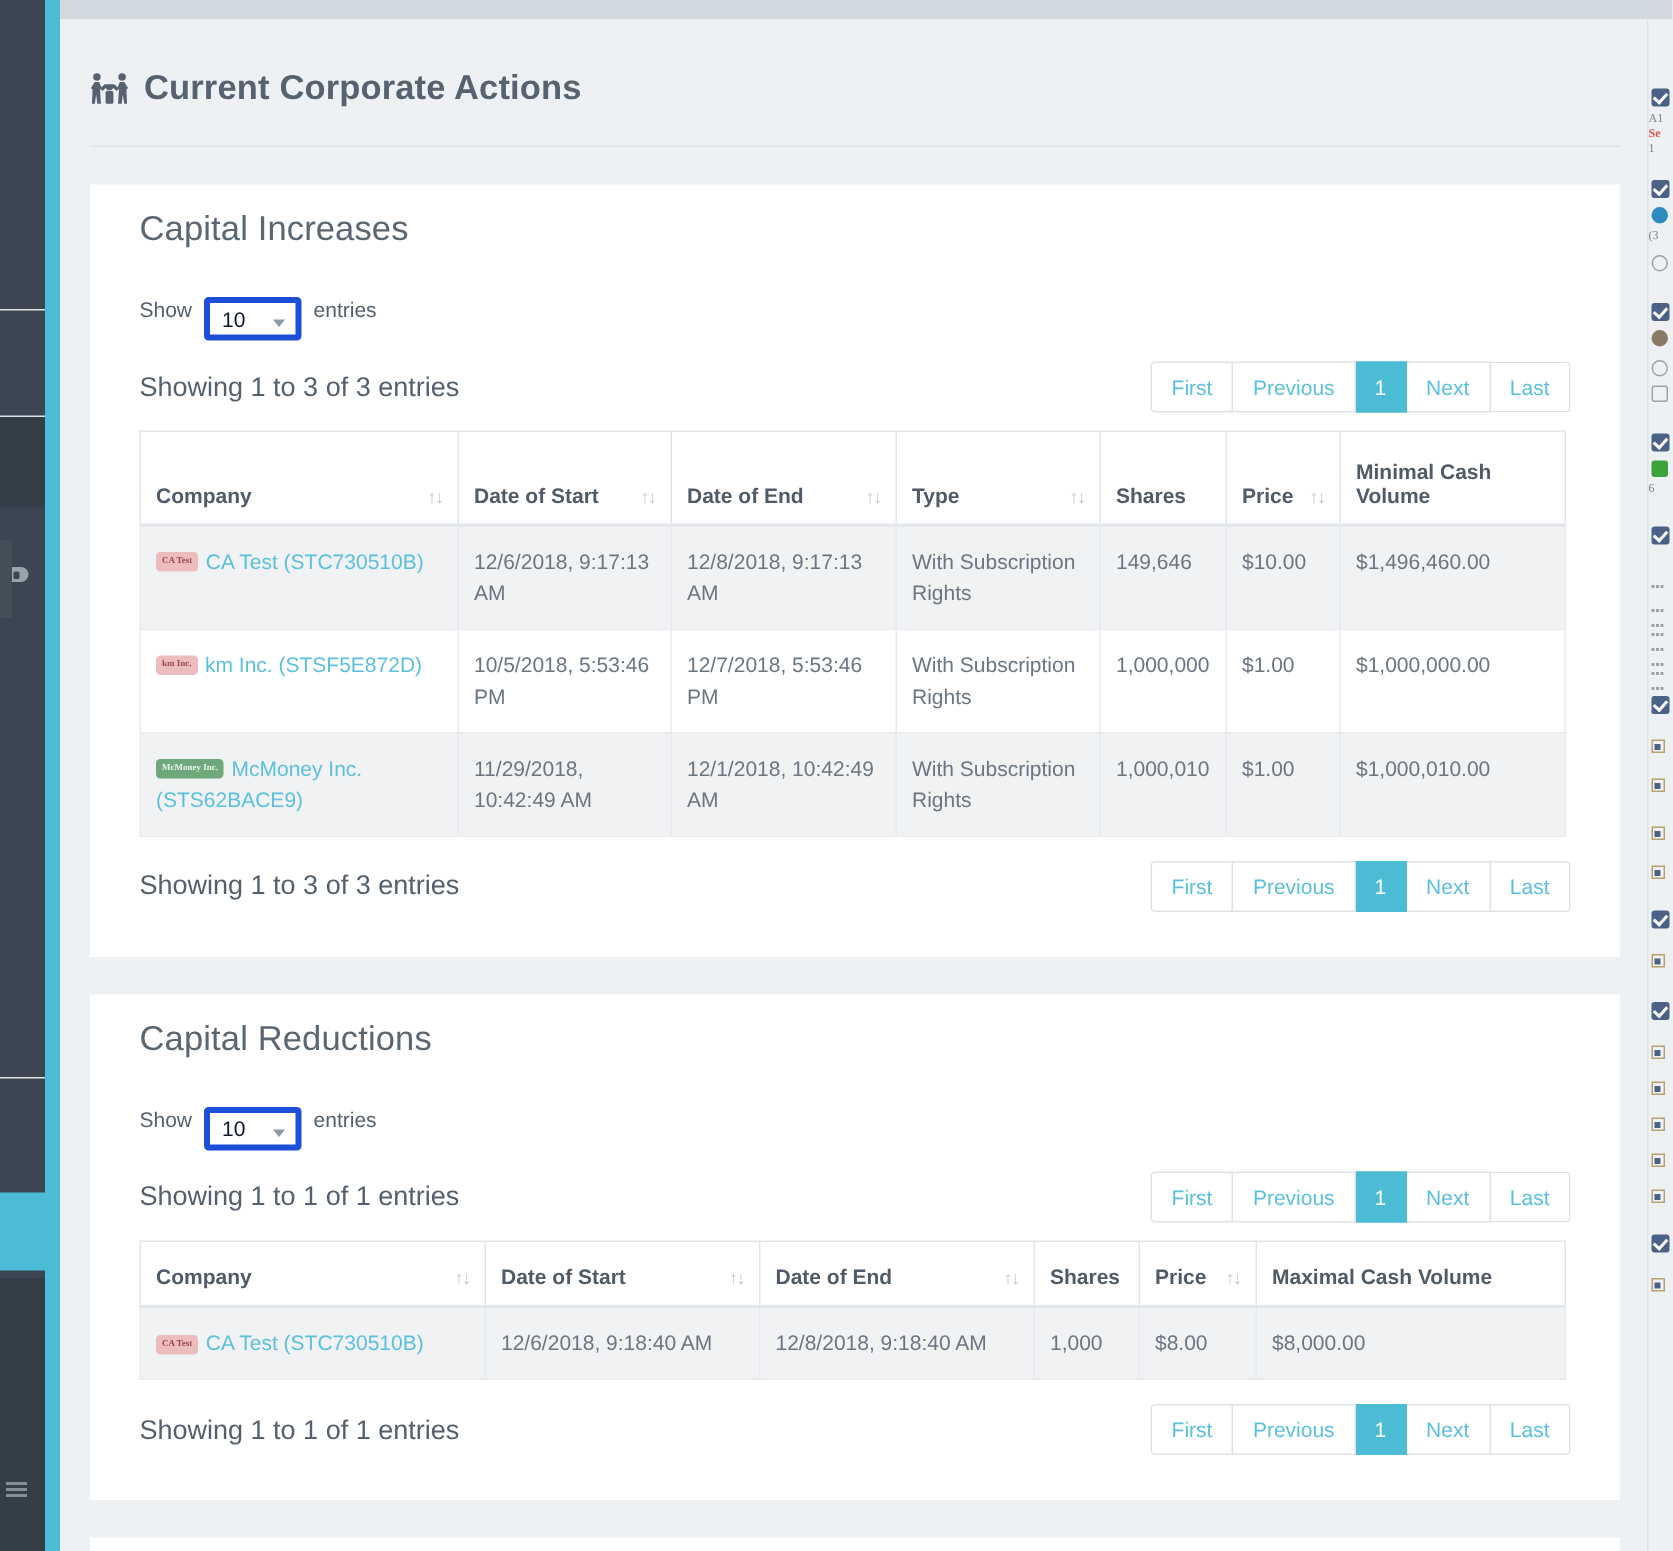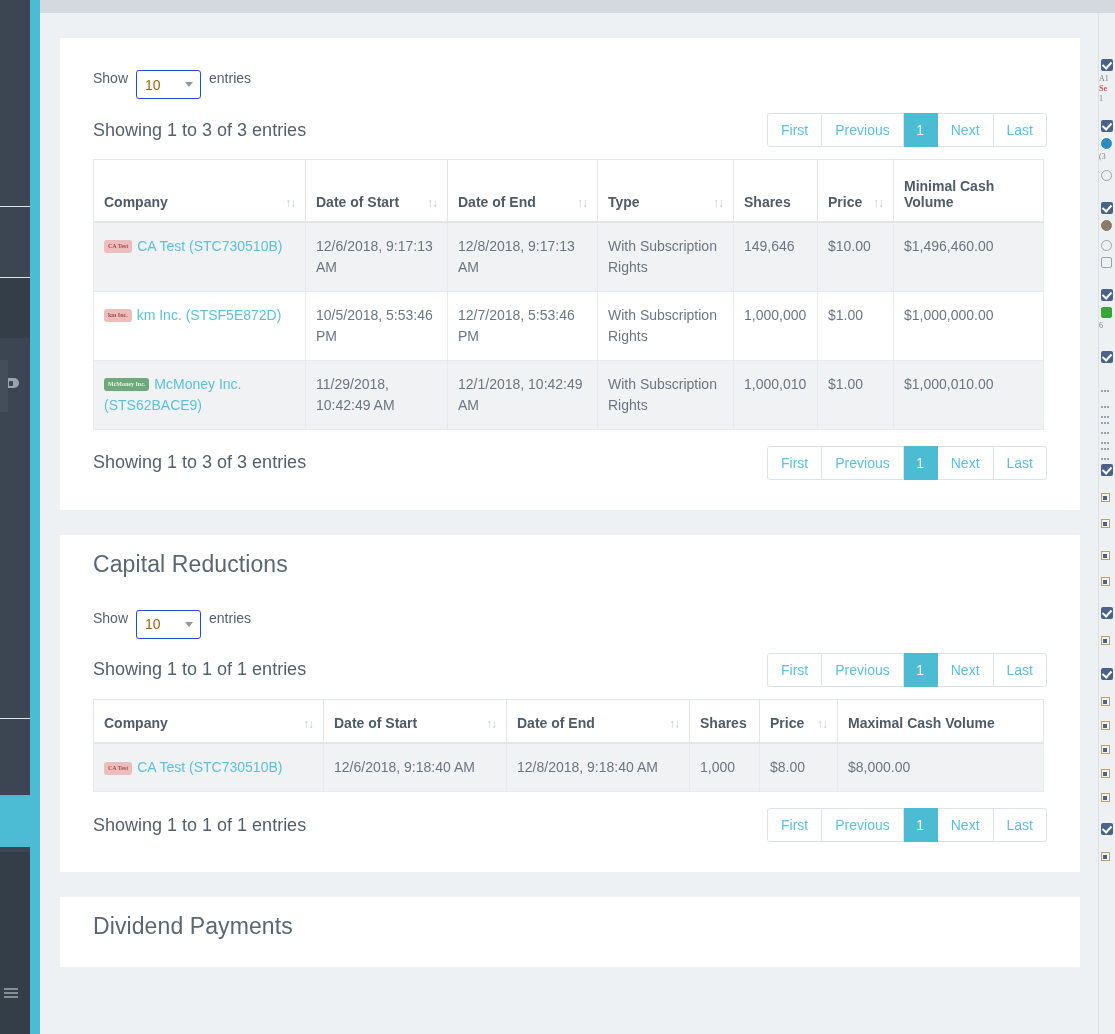--- a/index.html
+++ b/index.html
@@ -49,23 +49,23 @@
   
   .card { margin: 25px 0 0 20px; width: 1020px; background: #ffffff; }
   .card-inner { padding: 0 33px 0 33px; }
   .card-title {
     font-size: 23px; color: #5a6672; font-weight: normal;
     padding: 16px 0 0 33px; letter-spacing: .1px;
   }
 
   .length-row { display: flex; gap: 8px; padding: 32px 0 0 0; font-size: 14px; color: #55606e; }
   .length-select {
-    width: 65px; height: 29px; border: 1px solid #1d4ed8; background: #fff;
+    width: 65px; height: 29px; border: 4px solid #1d4ed8; background: #fff;
     border-radius: 3px; display: flex; align-items: center; position: relative;
-    padding: 10px 8px; font-size: 14px; color: #a16207;
+    padding: 10px 8px; font-size: 14px; color: #0f172a;
   }
   .length-select .caret { position: absolute; right: 7px; top: 11px; width: 0; height: 0;
     border-left: 4px solid transparent; border-right: 4px solid transparent; border-top: 5px solid #8d99a5; }
 
   .info-row { display: flex; align-items: center; justify-content: space-between; padding: 14px 0 0 0; min-height: 40px; }
   .info-text { font-size: 18px; color: #55606e; }
 
   .pager { display: flex; border: 0; }
   .pager a {
     display: flex; align-items: center; justify-content: center;
@@ -145,22 +145,41 @@
         <i></i>
         <i></i>
         <i></i>
       </div>
   </div>
 
   <div class="topbar"></div>
 
   <div class="content">
 
+    <div class="page-head">
+      <div class="page-title">
+        <span class="hs-icon">
+          <svg viewBox="0 0 26 22" width="26" height="22" aria-hidden="true">
+            <g fill="#56626f">
+              <circle cx="4.6" cy="3.3" r="2.5"></circle>
+              <circle cx="21.4" cy="3.3" r="2.5"></circle>
+              <path d="M3.2 6.6h2.9l1.7 4.1-1.1 1.1.6 9.4H4.9l-.8-6.1-.9 6.1H1.3l.4-9.6-1.1-1z"></path>
+              <path d="M22.8 6.6h-2.9l-1.7 4.1 1.1 1.1-.6 9.4h2.4l.8-6.1.9 6.1h1.9l-.4-9.6 1.1-1z"></path>
+              <path d="M9.8 8.1h6.4l3.1 2.9-1.5 1.6-2.2-1.9-1.4 1.4h-2.4l-1.4-1.4-2.2 1.9L6.7 11z"></path>
+              <rect x="10.4" y="12.6" width="5.2" height="8.6" rx="1"></rect>
+            </g>
+          </svg>
+        </span>
+        <span>Current Corporate Actions</span>
+      </div>
+      <div class="head-rule"></div>
+    </div>
 
     <div class="card">
+      <div class="card-title">Capital Increases</div>
       <div class="card-inner">
 
         <div class="length-row">
           <span>Show</span>
           <div class="length-select">
             <span>10</span>
             <span class="caret"></span>
           </div>
           <span>entries</span>
         </div>

